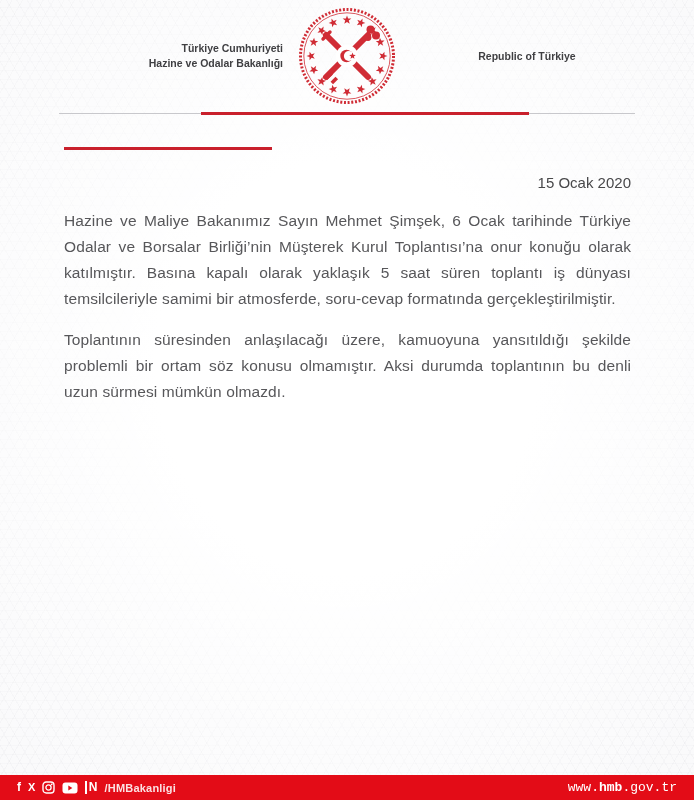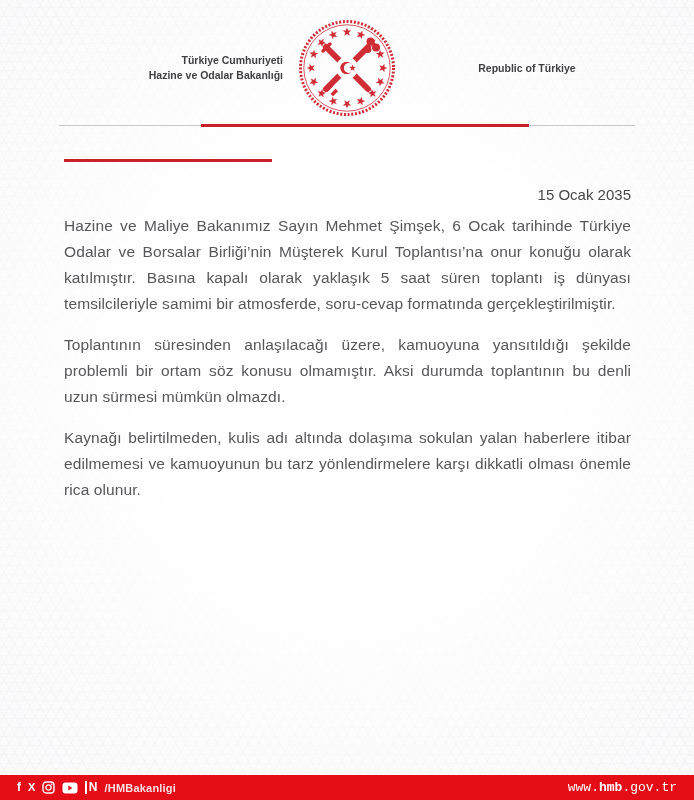--- a/index.html
+++ b/index.html
@@ -15,40 +15,40 @@
       repeating-linear-gradient(-60deg, rgba(130,130,145,0.07) 0 1px, transparent 1px 9px),
       repeating-linear-gradient(0deg, rgba(130,130,145,0.05) 0 1px, transparent 1px 9px);
   }
   .pattern-fade{
     position:absolute;inset:0;
     background:radial-gradient(ellipse 72% 68% at 50% 46%, #ffffff 38%, rgba(255,255,255,0.35) 100%);
   }
   .sheet{position:absolute;inset:0;display:flex;flex-direction:column;}
 
   
-  .header{display:flex;align-items:center;justify-content:center;padding-top:18px;gap:14px;}
+  .header{display:flex;align-items:center;justify-content:center;padding-top:6px;gap:14px;}
   .header .side{width:232px;font-size:10.5px;line-height:15px;font-weight:bold;color:#3f3f42;}
   .header .side.tr{text-align:right;}
   .header .side.en{text-align:center;}
   .seal{width:100px;height:100px;flex:0 0 auto;}
 
   
   .divider{margin:7px 59px 0 59px;height:1px;background:#c8c8cc;position:relative;}
   .divider-accent{position:absolute;left:142px;right:106px;top:-1px;height:3px;background:#c9202c;}
 
   
   .content{padding:26px 63px 0 64px;}
   .page-title{font-size:23px;font-weight:bold;letter-spacing:0.4px;color:#2c2c2f;margin:0;}
   .title-underline{width:208px;height:3px;background:#c9202c;margin-top:7px;}
   .date-line{text-align:right;font-size:15px;color:#48484a;margin-top:24px;}
   .body-paragraph{
     font-size:15.5px;line-height:26px;color:#57575a;text-align:justify;
     margin:15px 0 0 0;letter-spacing:0.1px;
   }
-  .body-paragraph:first-of-type{margin-top:10px;}
+  .body-paragraph:first-of-type{margin-top:17px;}
   .closing-line{font-size:15.5px;line-height:26px;font-weight:bold;color:#2e2e31;margin-top:17px;}
 
   
   .footer{
     position:absolute;left:0;right:0;bottom:0;height:25px;background:#e30c17;
     display:flex;align-items:center;justify-content:space-between;
     padding:0 17px;box-sizing:border-box;color:#fff;
   }
   .footer-left{display:flex;align-items:center;gap:7px;}
   .icn{display:inline-flex;align-items:center;justify-content:center;height:13px;}
@@ -123,25 +123,24 @@
     </div>
   </div>
 
   <div class="divider">
     <div class="divider-accent"></div>
   </div>
 
   <div class="content">
     <div class="title-underline"></div>
 
-    <div class="date-line">15 Ocak 2035</div>
+    <div class="date-line">15 Ocak 2020</div>
 
     <p class="body-paragraph">Hazine ve Maliye Bakanımız Sayın Mehmet Şimşek, 6 Ocak tarihinde Türkiye Odalar ve Borsalar Birliği’nin Müşterek Kurul Toplantısı’na onur konuğu olarak katılmıştır. Basına kapalı olarak yaklaşık 5 saat süren toplantı iş dünyası temsilcileriyle samimi bir atmosferde, soru-cevap formatında gerçekleştirilmiştir.</p>
     <p class="body-paragraph">Toplantının süresinden anlaşılacağı üzere, kamuoyuna yansıtıldığı şekilde problemli bir ortam söz konusu olmamıştır. Aksi durumda toplantının bu denli uzun sürmesi mümkün olmazdı.</p>
-    <p class="body-paragraph">Kaynağı belirtilmeden, kulis adı altında dolaşıma sokulan yalan haberlere itibar edilmemesi ve kamuoyunun bu tarz yönlendirmelere karşı dikkatli olması önemle rica olunur.</p>
 
   </div>
 
   <div class="footer">
     <div class="footer-left">
       <span class="icn icn-letter">f</span>
       <span class="icn icn-letter icn-x">X</span>
       <span class="icn">
         <svg width="13" height="13" viewBox="0 0 13 13" fill="none">
           <rect x="1" y="1" width="11" height="11" rx="3.2" stroke="#fff" stroke-width="1.4"></rect>

